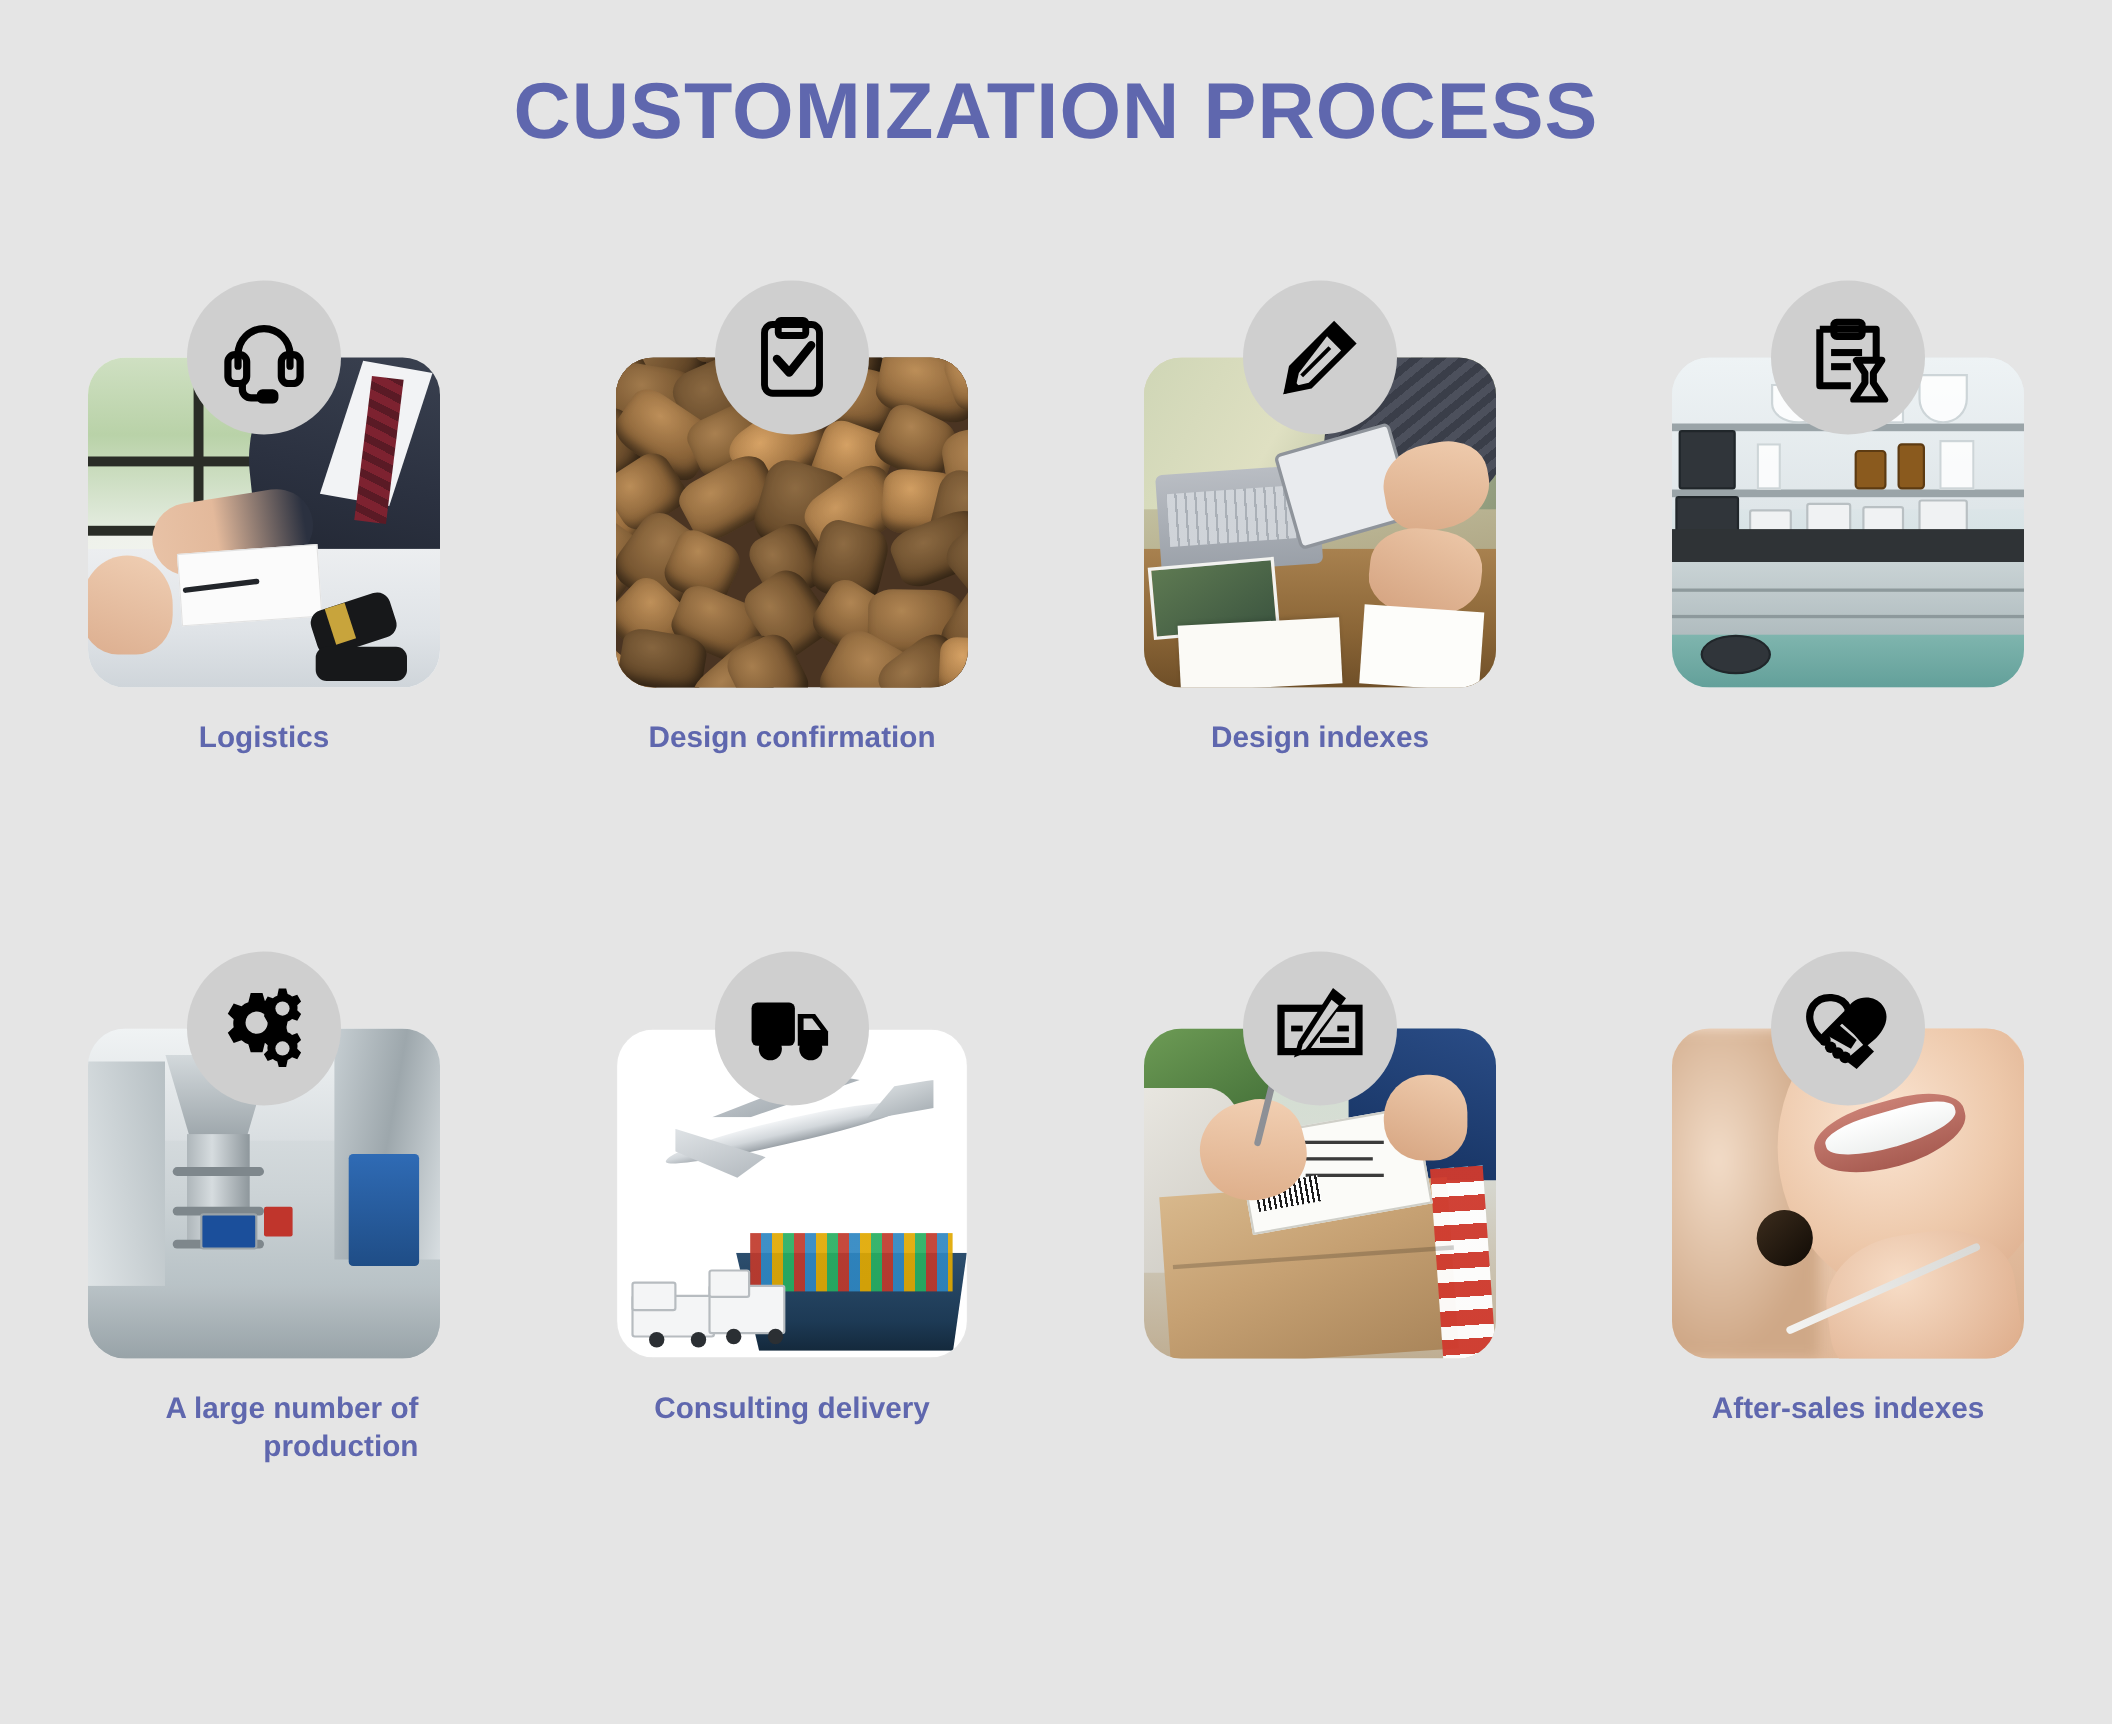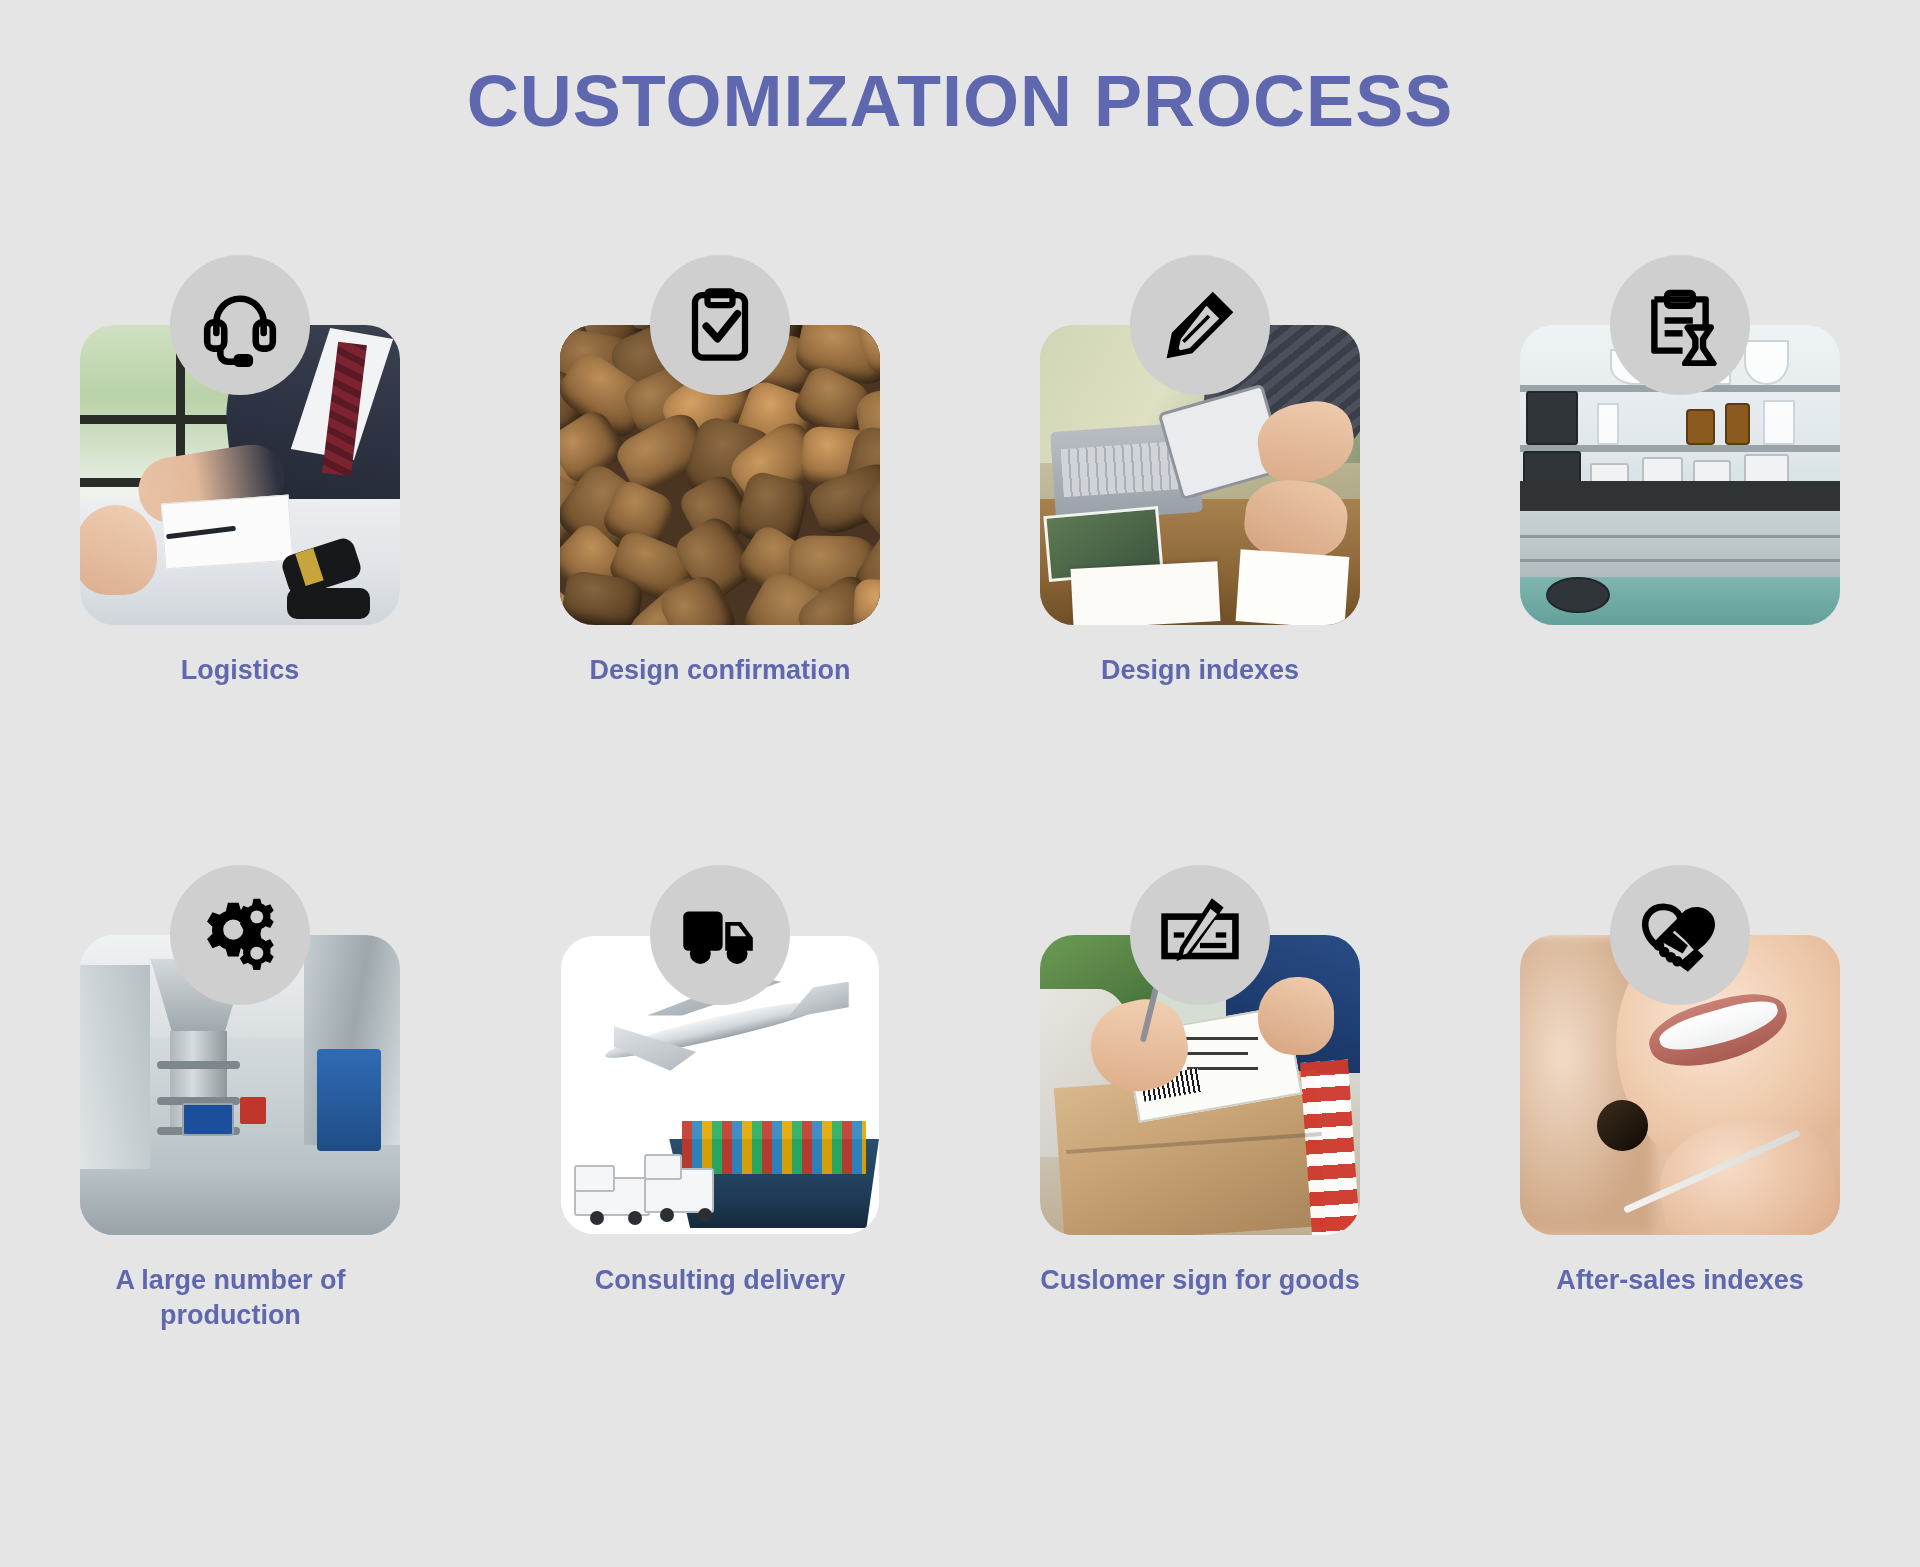--- a/index.html
+++ b/index.html
@@ -90,21 +90,21 @@
     left: 50%;
     transform: translateX(-50%);
     width: 400px;
     text-align: center;
     color: #5f67ae;
     font-size: 27px;
     font-weight: bold;
     line-height: 1.28;
     font-family: "Liberation Sans", sans-serif;
   }
-  .label.left-align { text-align: center; width: 300px; left: 48%; }
+  .label.left-align { text-align: right; width: 300px; left: 48%; }
 
   
   .scene { position: absolute; inset: 0; }
 
   
   .sc-consult {
     background:
       linear-gradient(160deg, #f3f5f0 0%, #eef1ea 38%, #ffffff 100%);
   }
   .sc-consult .win {
@@ -733,21 +733,20 @@
           <svg width="84" height="84" viewBox="0 0 64 64" aria-hidden="true">
             <rect x="5" y="18" width="54" height="30" fill="none" stroke="#000" stroke-width="5"></rect>
             <rect x="12" y="30" width="8" height="4" fill="#000"></rect>
             <rect x="44" y="30" width="8" height="4" fill="#000"></rect>
             <rect x="32" y="38" width="20" height="4" fill="#000"></rect>
             <path d="M41 4 L50 11 L24 48 L14 52 L17 41 Z" fill="#000"></path>
             <path d="M40 12 L45 16 L22 46 L19 47 L20 43 Z" fill="#cfcfcf"></path>
           </svg>
         </div>
       </div>
-      <div class="label">Cuslomer sign for goods</div>
     </div>
 
     <div class="step">
       <div class="tile-wrap">
         <div class="photo">
           <div class="scene sc-after">
             <div class="blurL"></div>
             <div class="cheek"></div>
             <div class="lips"></div>
             <div class="teeth"></div>

